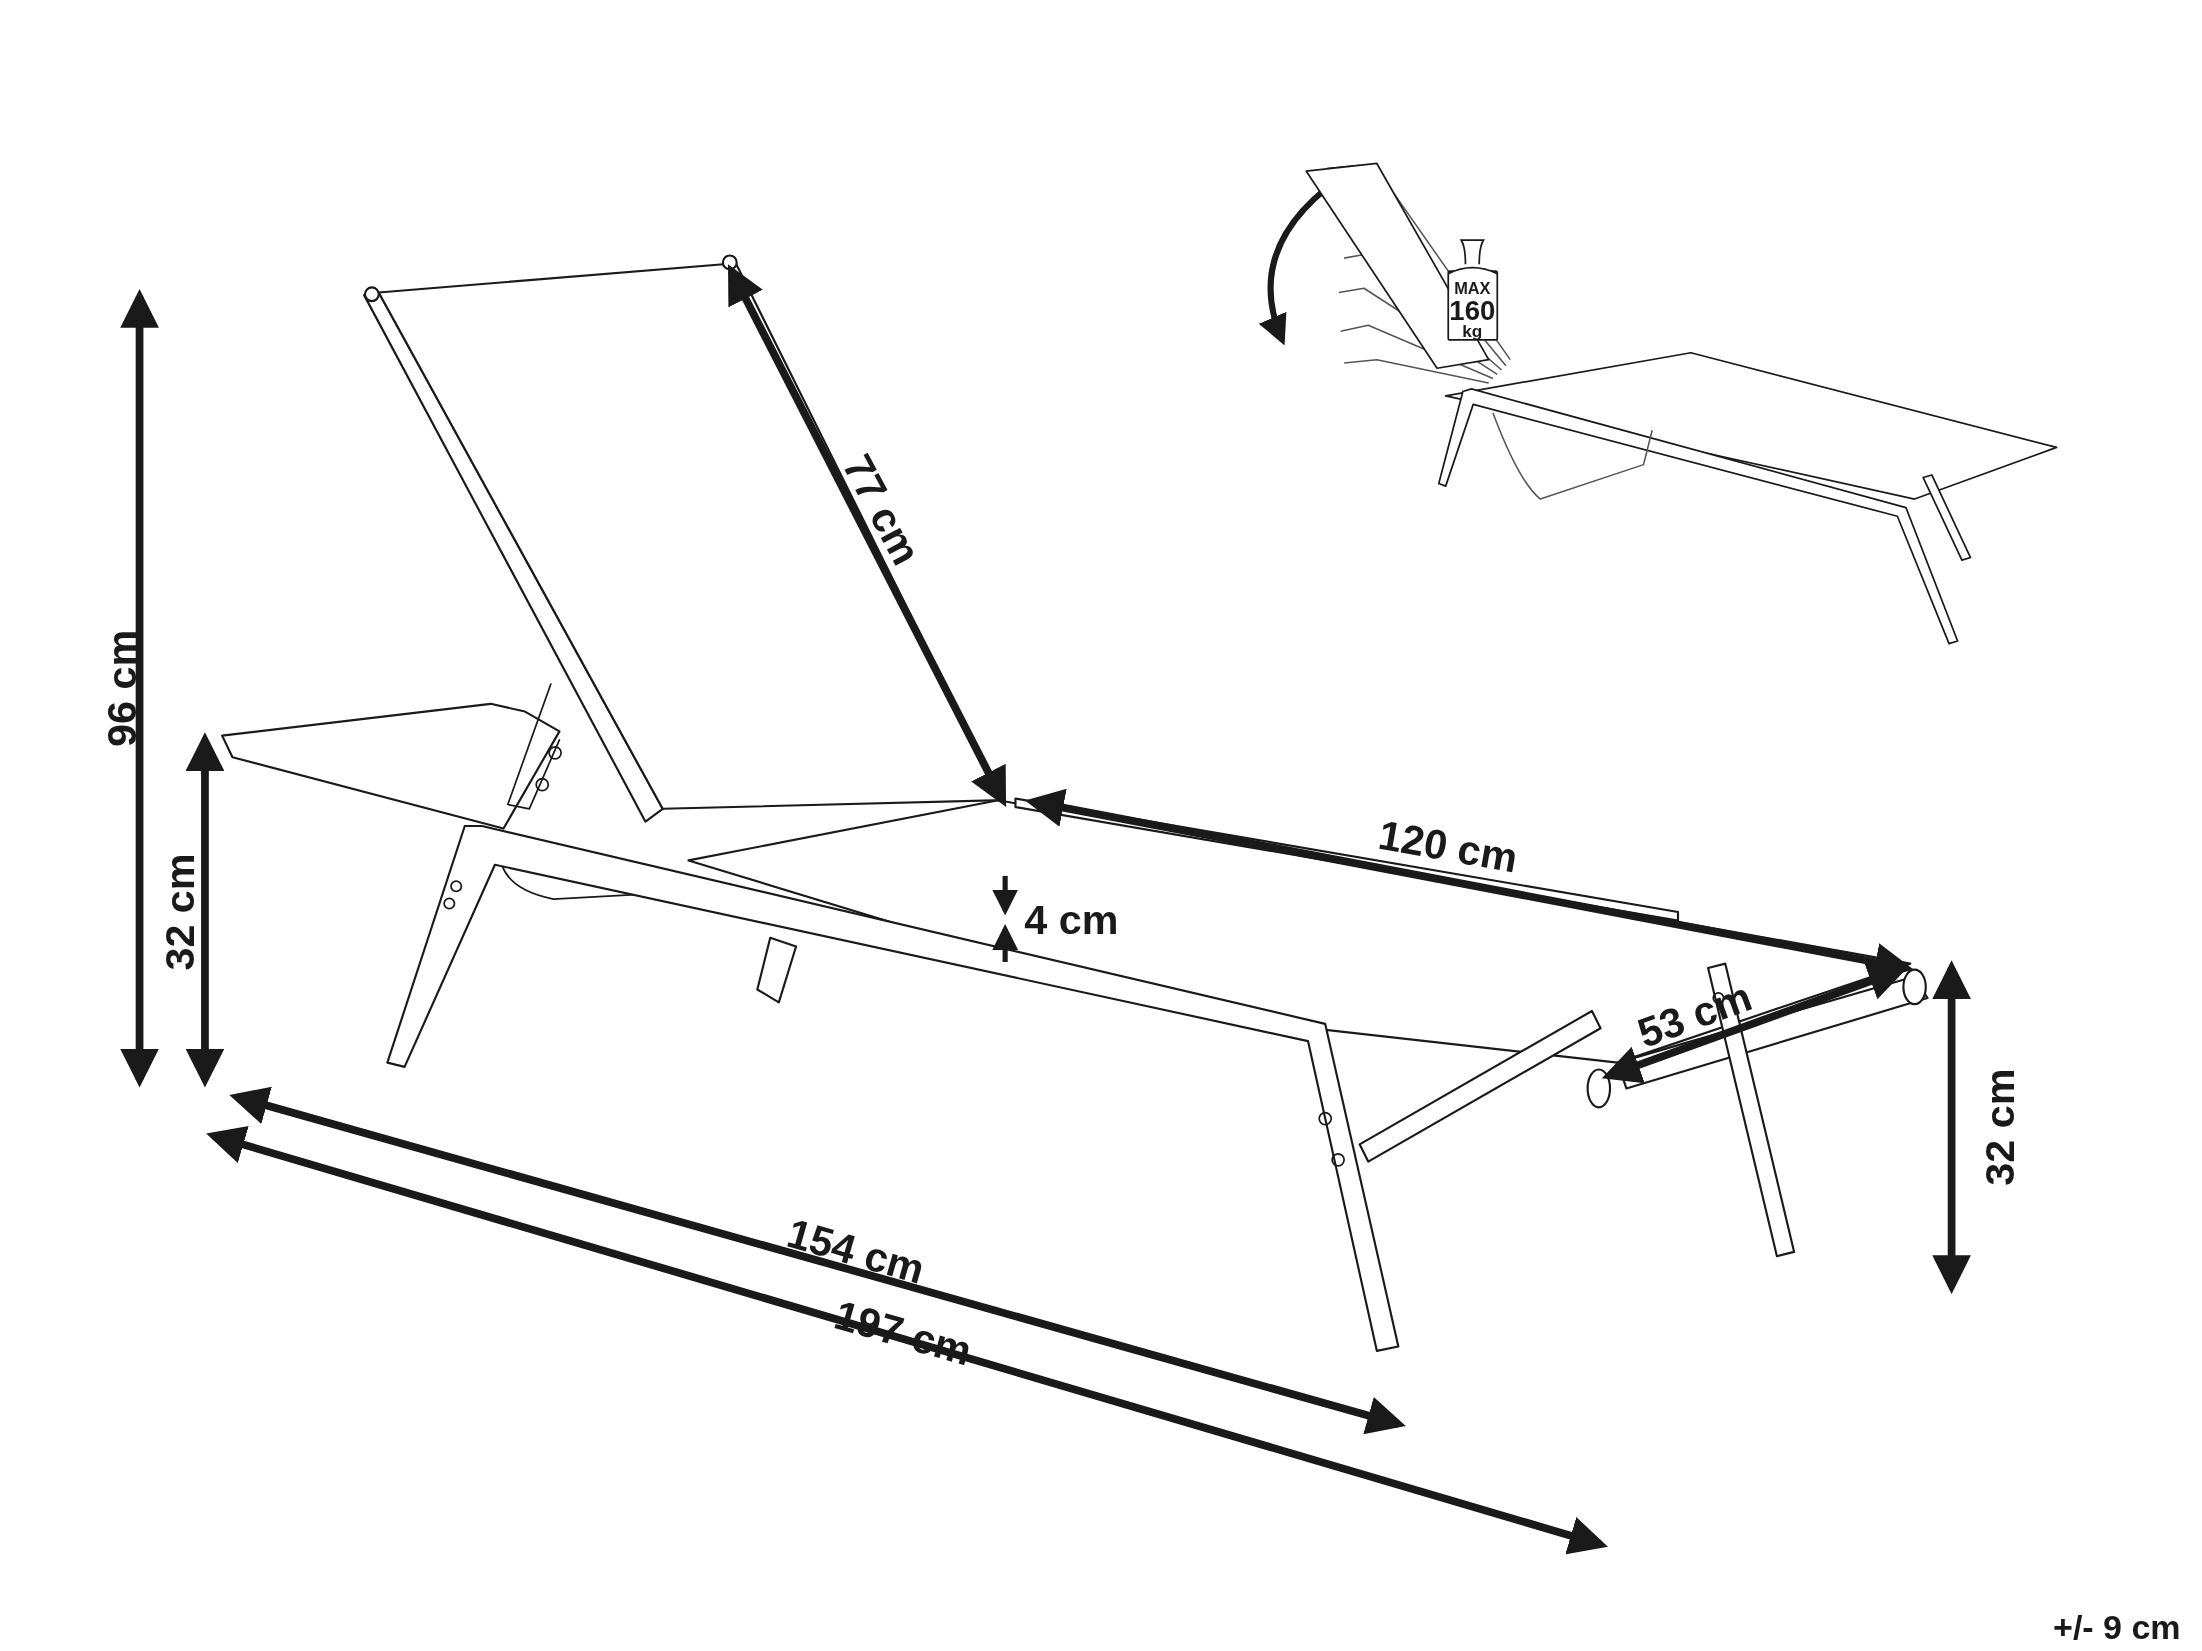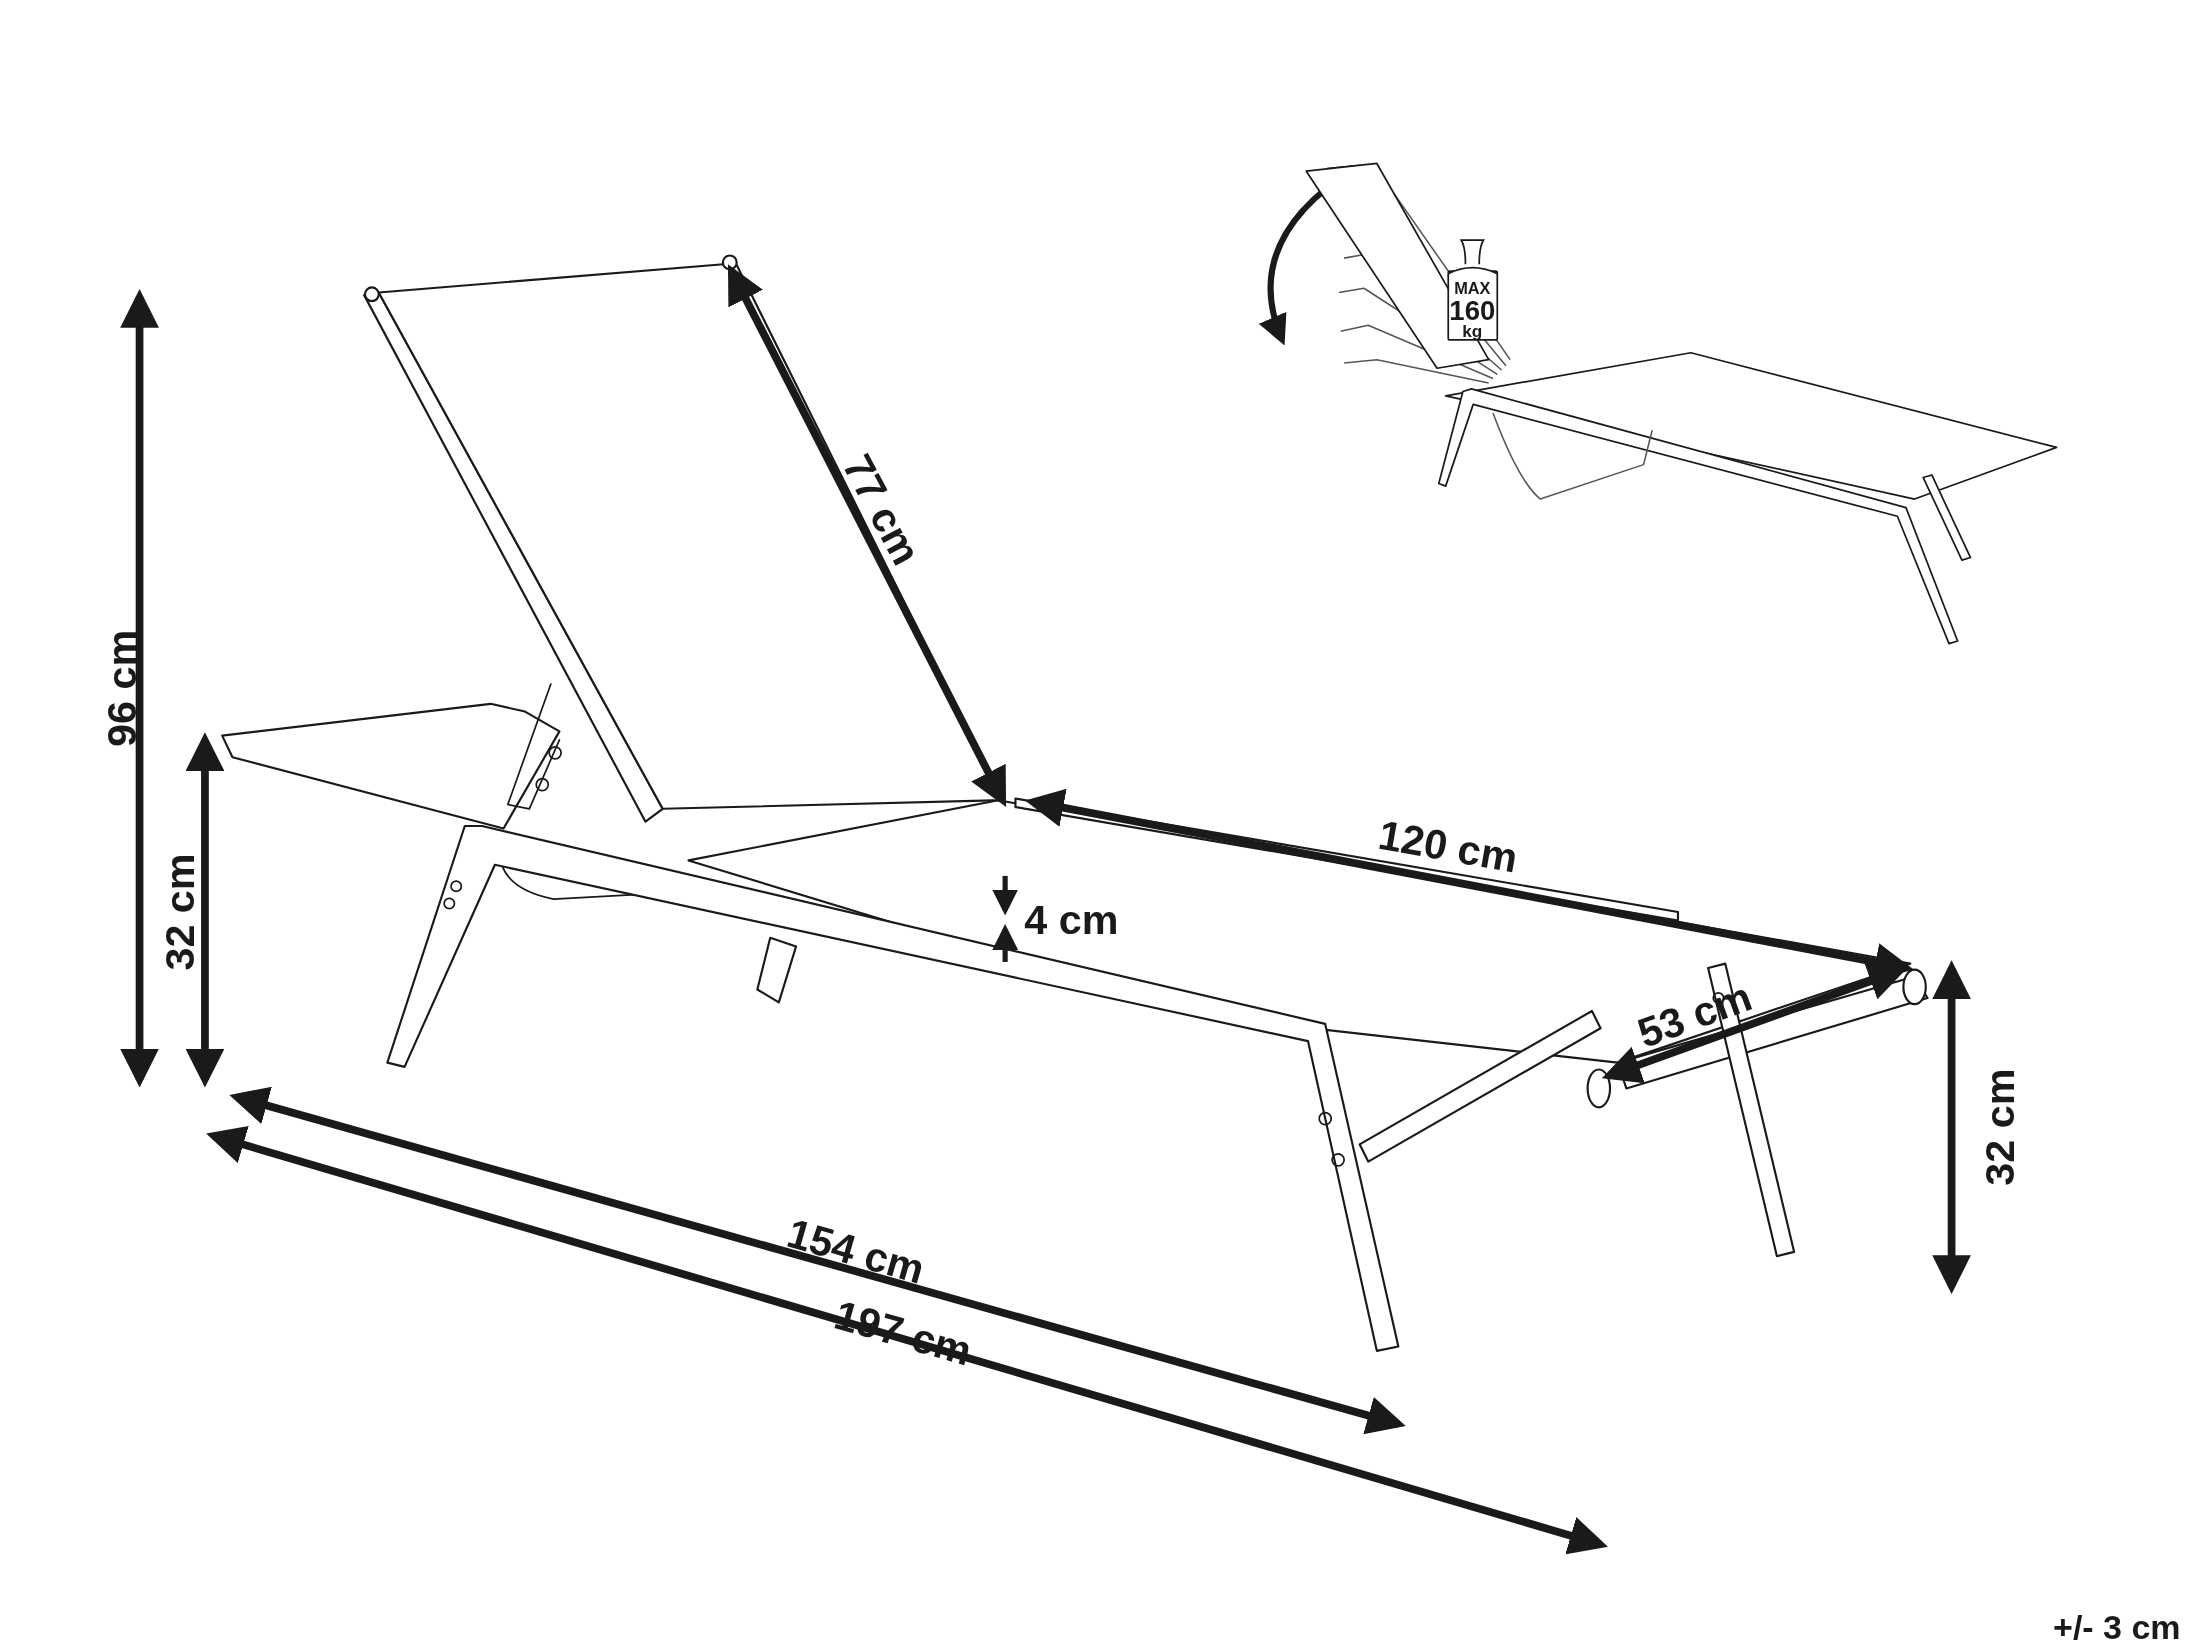--- a/index.html
+++ b/index.html
@@ -109,14 +109,14 @@
       <rect x="1683" y="315" width="57" height="80" rx="2" fill="#fff" stroke="#1a1a1a" stroke-width="2"></rect>
       <path d="M1683,318 q28,-14 57,0" fill="#fff" stroke="#1a1a1a" stroke-width="2"></path>
       <path d="M1703,307 q0,-20 -5,-28 h26 q-5,8 -5,28" fill="#fff" stroke="#1a1a1a" stroke-width="2"></path>
       <text class="lbl" x="1711" y="342" font-size="19" text-anchor="middle">MAX</text>
       <text class="lbl" x="1711" y="372" font-size="32" text-anchor="middle">160</text>
       <text class="lbl" x="1711" y="392" font-size="20" text-anchor="middle">kg</text>
     </g>
   </g>
 </svg>
 
-<div class="tol">+/- 3 cm</div>
+<div class="tol">+/- 9 cm</div>
 
 
 </body></html>

